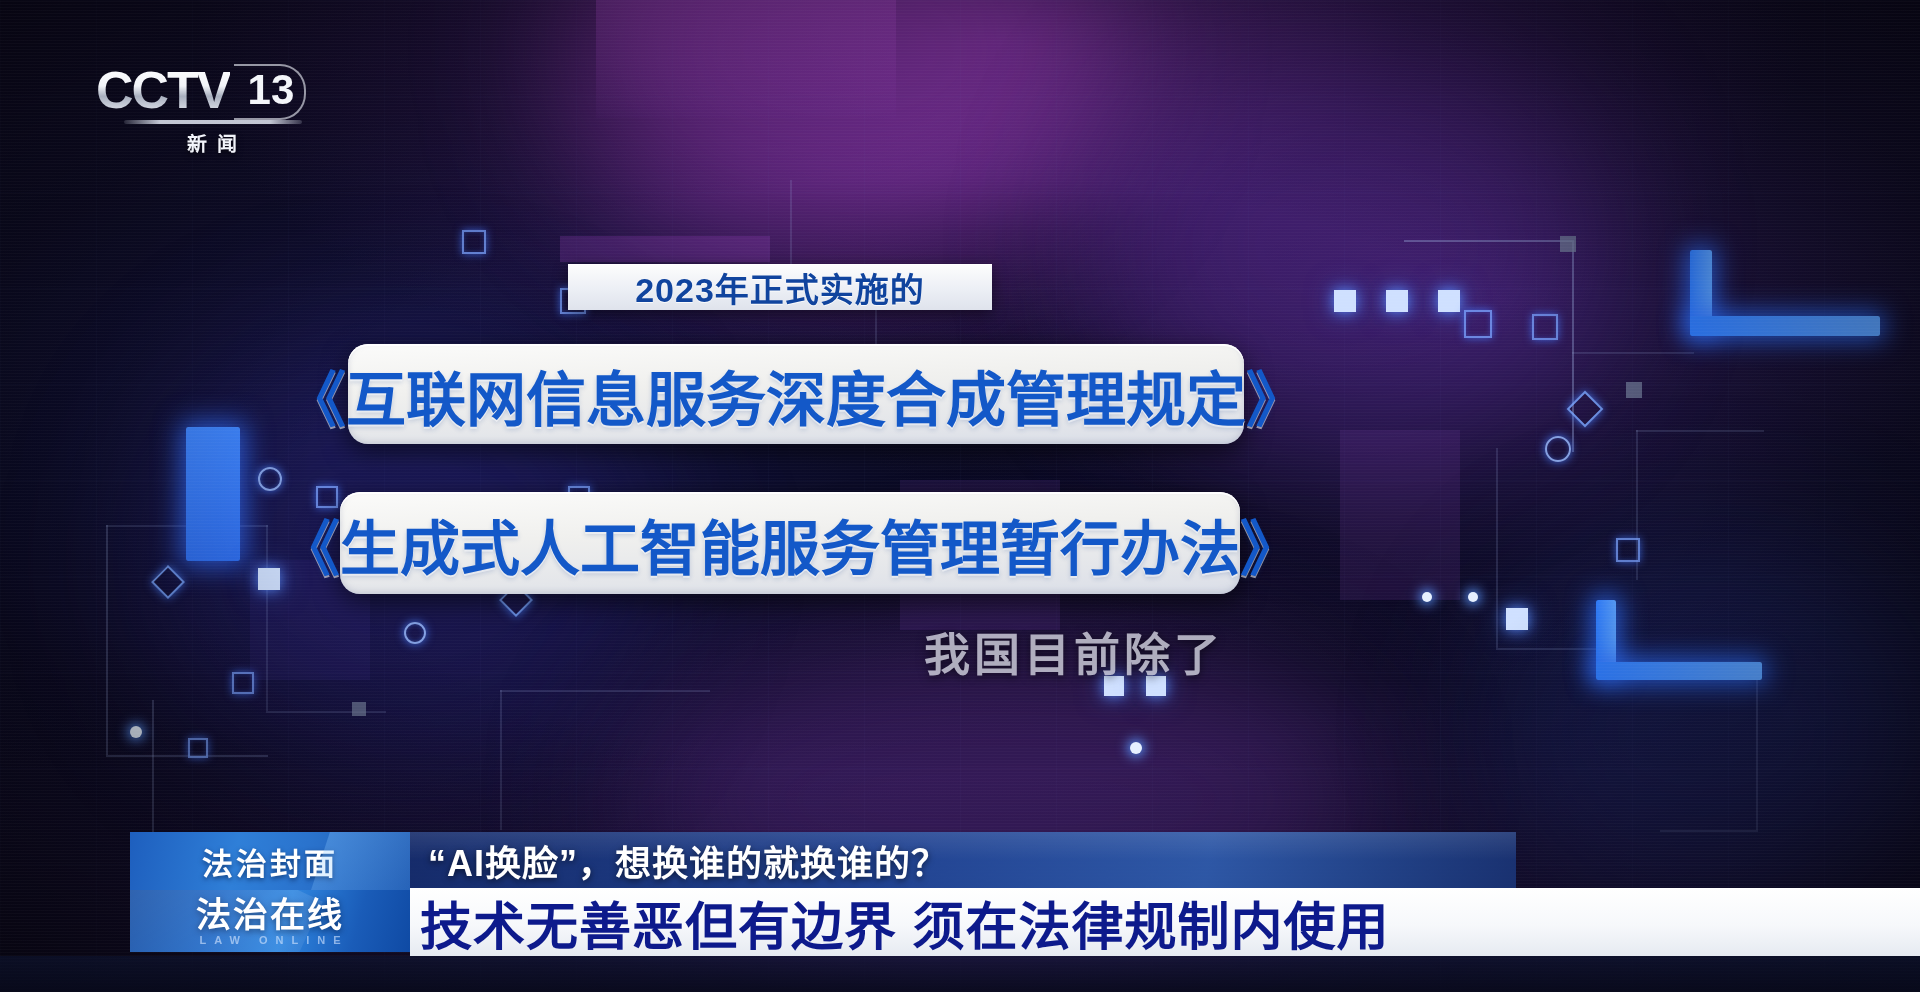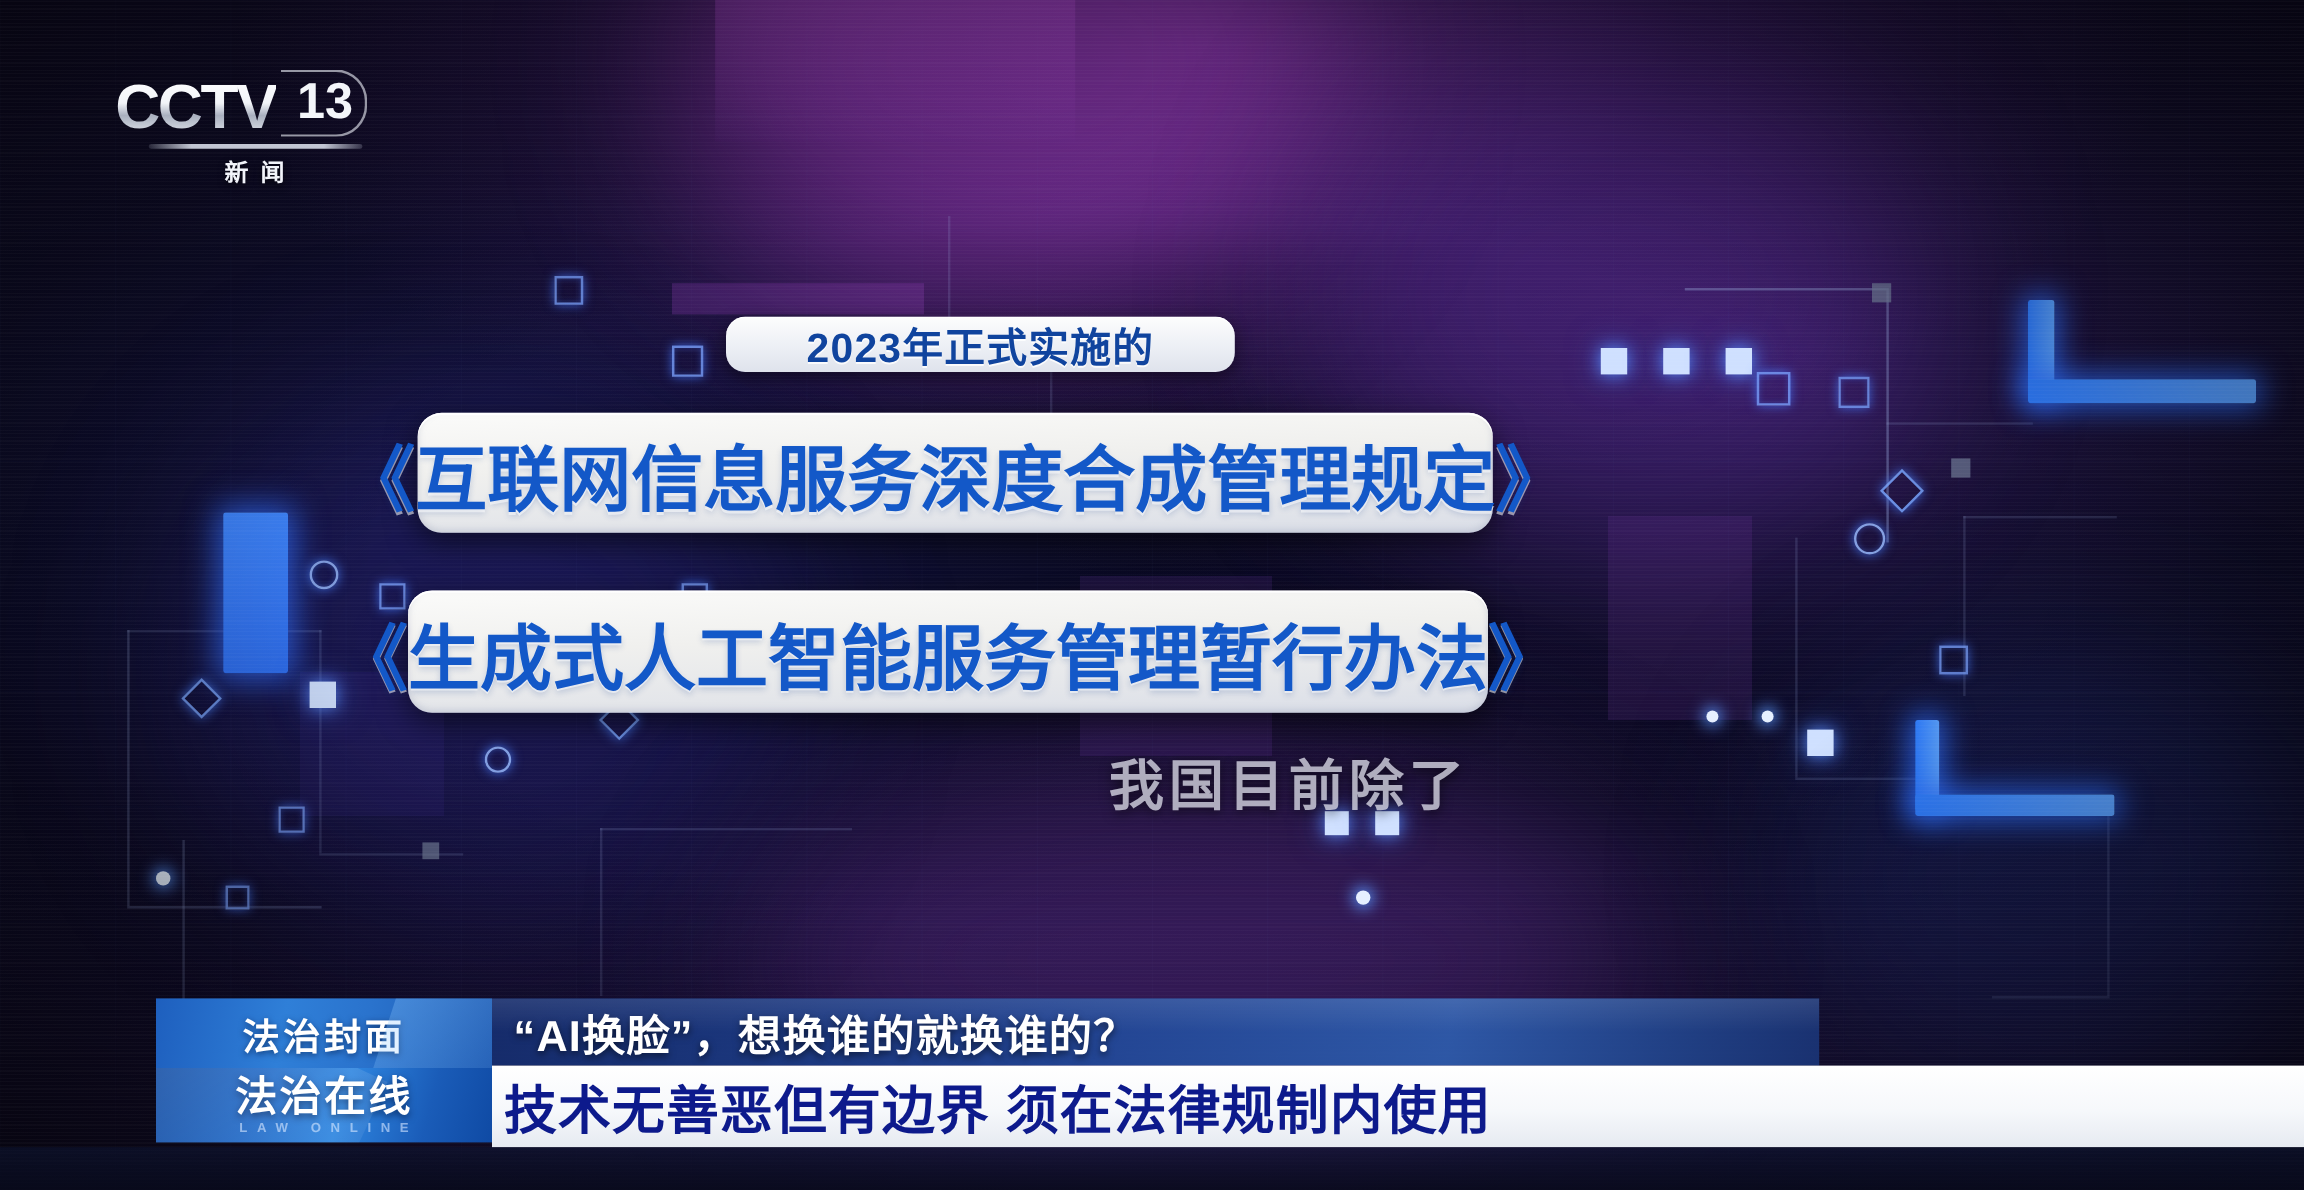--- a/index.html
+++ b/index.html
@@ -148,21 +148,21 @@
     background-clip: text;
     color: transparent;
     -webkit-text-fill-color: transparent;
   }
   .logo-13wrap {
     position: relative;
     margin-left: 4px;
     height: 56px;
     display: flex;
     align-items: center;
-    padding: 0 10px 12px 14px;
+    padding: 0 10px 0 14px;
   }
   .logo-13wrap::before {
     content: "";
     position: absolute;
     left: 0; top: 2px;
     width: 100%; height: 52px;
     border: 2px solid rgba(235, 238, 245, 0.62);
     border-left: none;
     border-radius: 0 26px 26px 0;
   }
@@ -216,27 +216,26 @@
     left: 0;
     top: 264px;
     width: 1920px;
   }
   .badge-year {
     position: absolute;
     left: 568px;
     top: 0px;
     width: 424px;
     height: 46px;
-    border-radius: 16px;
+    border-radius: 0;
     background: linear-gradient(180deg, #fdfdfd 0%, #eceff5 55%, #dfe3ec 100%);
     box-shadow: 0 4px 14px rgba(0,0,0,0.45), inset 0 1px 0 rgba(255,255,255,0.95);
     display: flex;
     align-items: center;
     justify-content: center;
-    margin-left: 37px;
   }
   .badge-year span {
     font-size: 34px;
     font-weight: 700;
     color: #10449e;
     letter-spacing: 1px;
     text-shadow: 0 1px 0 rgba(255,255,255,0.8);
   }
 
   .law-card {
@@ -398,21 +397,21 @@
     left: 410px;
     top: 56px;
     width: 1510px;
     height: 68px;
     background: linear-gradient(180deg, #ffffff 0%, #f6f8fb 55%, #e6eaf1 100%);
     display: flex;
     align-items: center;
     padding-left: 10px;
   }
   #main-title-bar span {
-    font-size: 44px;
+    font-size: 52px;
     font-weight: 700;
     color: #0d1a8c;
     letter-spacing: 1px;
     white-space: nowrap;
   }
   #bottom-strip {
     position: absolute;
     left: 0;
     top: 124px;
     width: 1920px;

